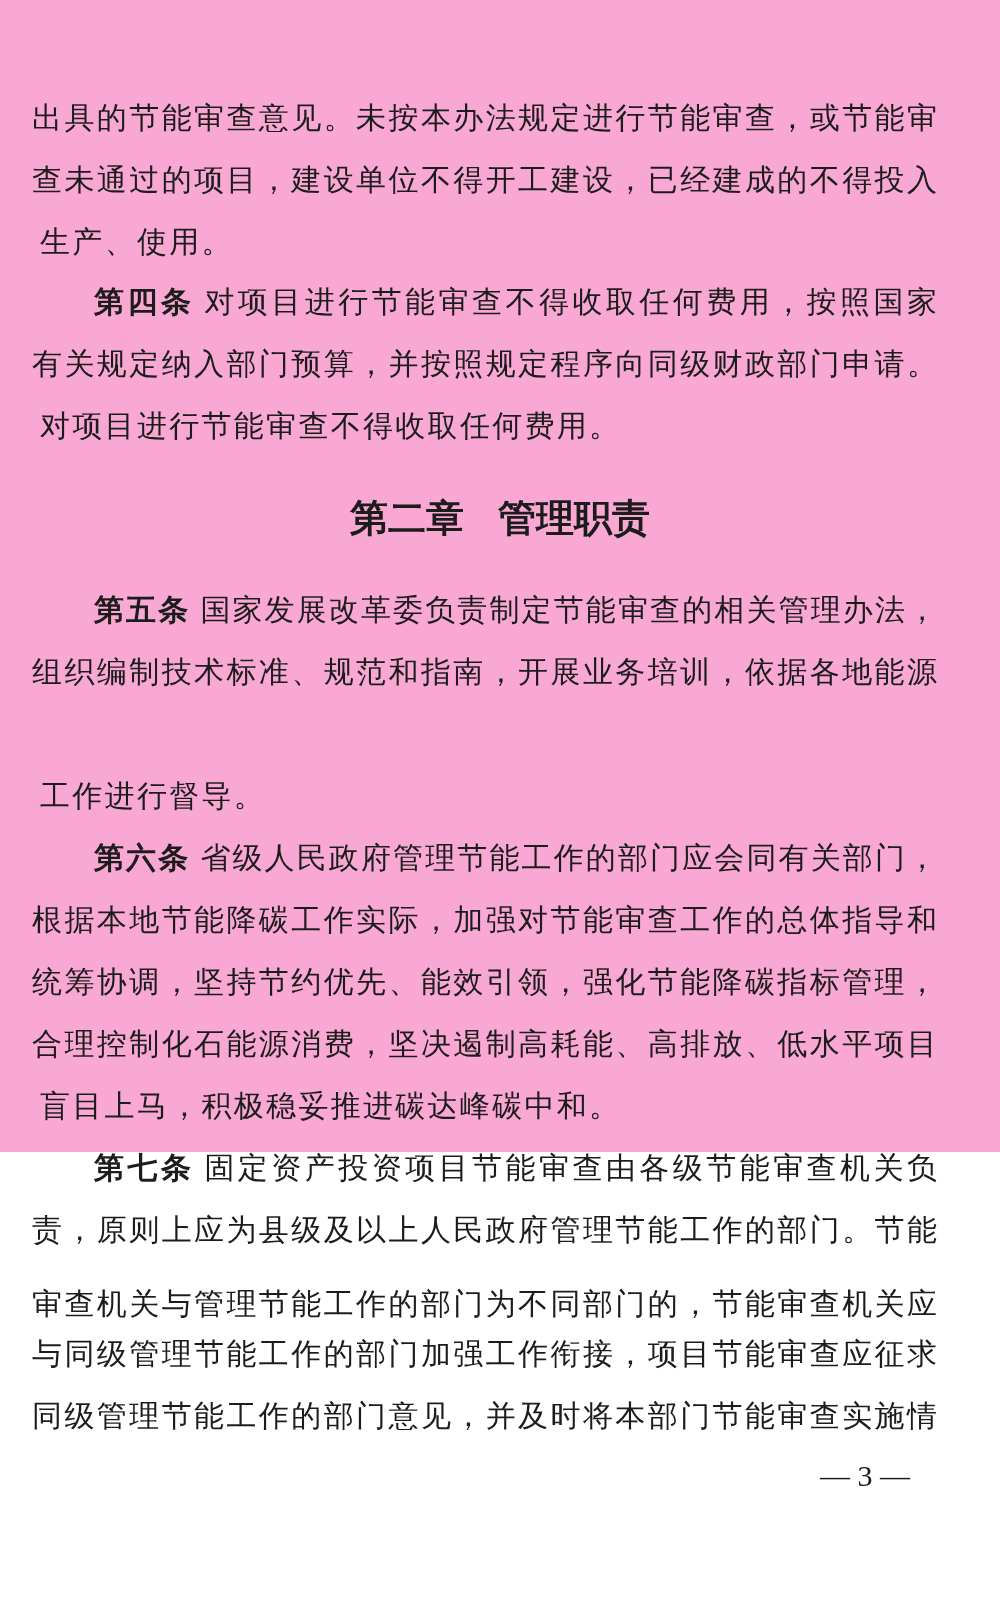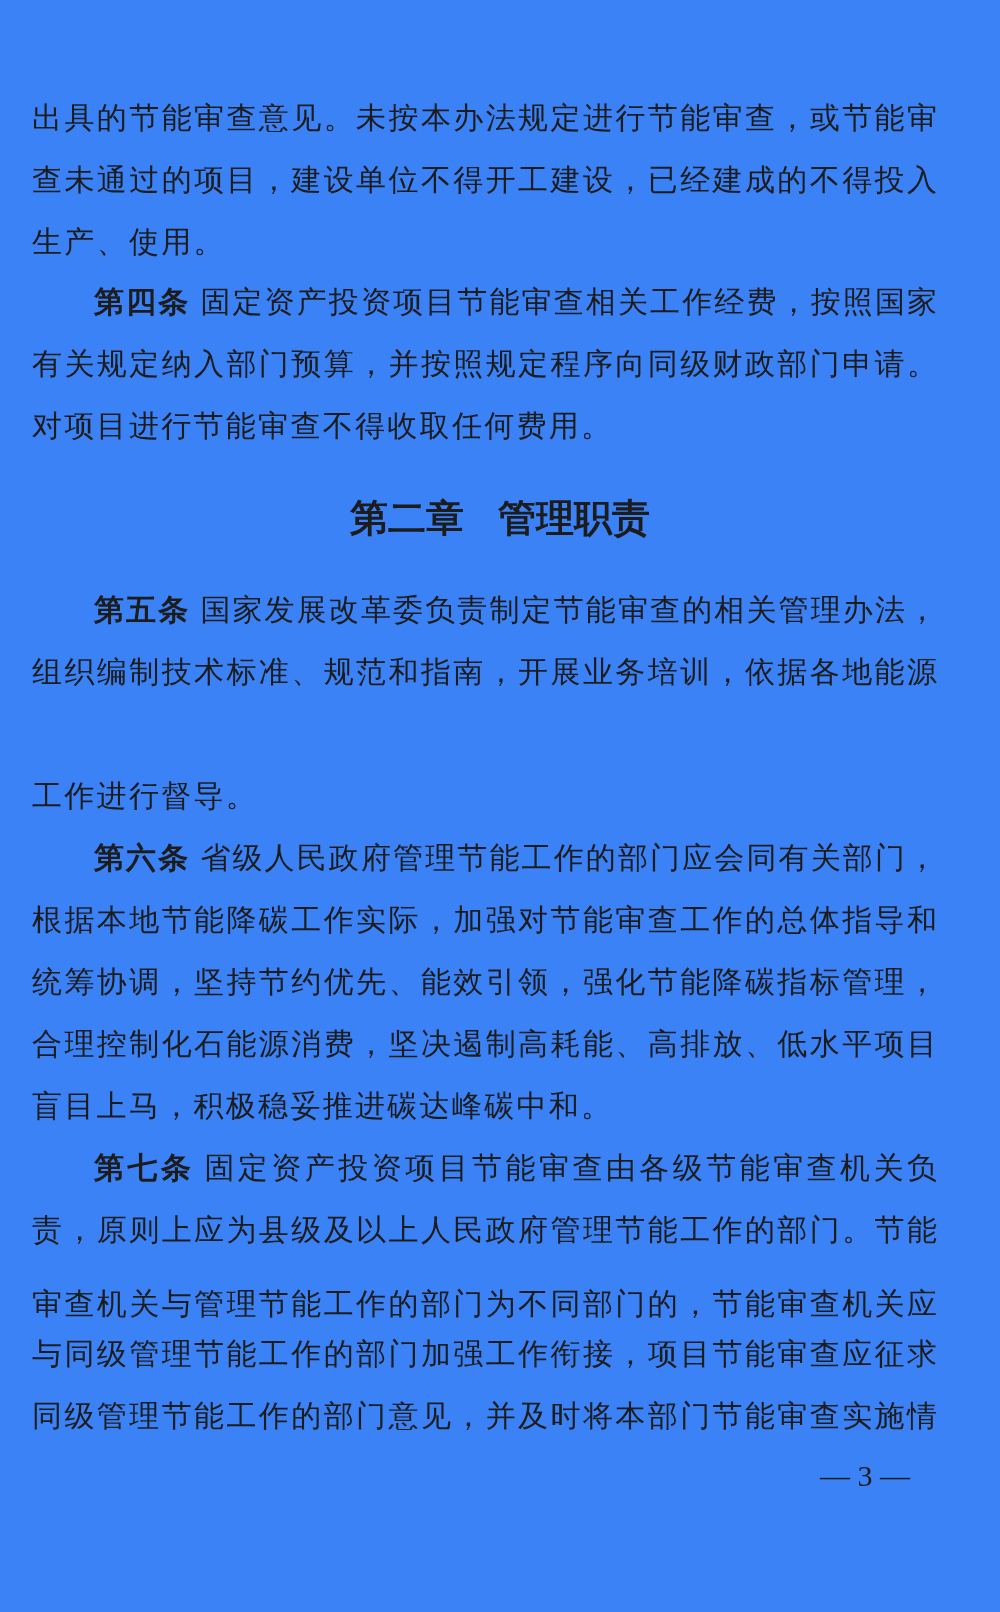--- a/index.html
+++ b/index.html
@@ -1,42 +1,42 @@
 <!DOCTYPE html>
 <html><head>
 <meta charset="utf-8">
 <style>
   html, body { margin: 0; padding: 0; background: #ffffff; }
   body { width: 1000px; height: 1612px; position: relative; overflow: hidden;
          font-family: "DejaVu Serif", "Liberation Serif", serif; color: #1c1c1c; }
-  .page { position: absolute; left: 0; top: 0; width: 1000px; height: 1612px; background: #3b82f6; }
+  .page { position: absolute; left: 0; top: 0; width: 1000px; height: 1152px; background: #f9a8d4; }
   .line { position: absolute; left: 32px; width: 905px; height: 40px; line-height: 40px;
           font-size: 30px; white-space: nowrap; overflow: visible; text-align: justify;
           text-align-last: justify; letter-spacing: 0; }
-  .line.last { text-align-last: left; letter-spacing: 2.3px; }
+  .line.last { text-align-last: left; letter-spacing: 2.3px; margin-left: 8px; }
   .line.indent { left: 94px; width: 843px; }
   .bold { font-family: Liberation Mono, monospace; font-weight: bold; margin-right: 10px; }
   .heading { position: absolute; left: 0; width: 1000px; top: 498px; text-align: center;
              font-family: "DejaVu Sans", "Liberation Sans", sans-serif; font-weight: bold;
              font-size: 38px; line-height: 40px; }
   .heading .gap { display: inline-block; width: 34px; }
   .pagenum { position: absolute; left: 820px; top: 1456px; font-size: 30px; line-height: 40px;
              font-family: "Liberation Serif", serif; }
 </style>
 </head>
 <body>
 
 <div class="page">
 
   <div class="line" style="top:98px">出具的节能审查意见。未按本办法规定进行节能审查，或节能审</div>
   <div class="line" style="top:160px">查未通过的项目，建设单位不得开工建设，已经建成的不得投入</div>
   <div class="line last" style="top:222px">生产、使用。</div>
 
   <div class="line indent" style="top:282px">
-    <span class="bold">第四条</span><span>固定资产投资项目节能审查相关工作经费，按照国家</span>
+    <span class="bold">第四条</span><span>对项目进行节能审查不得收取任何费用，按照国家</span>
   </div>
   <div class="line" style="top:344px">有关规定纳入部门预算，并按照规定程序向同级财政部门申请。</div>
   <div class="line last" style="top:406px">对项目进行节能审查不得收取任何费用。</div>
 
   <div class="heading">
     <span>第二章</span><span class="gap"></span><span>管理职责</span>
   </div>
 
   <div class="line indent" style="top:590px">
     <span class="bold">第五条</span><span>国家发展改革委负责制定节能审查的相关管理办法，</span>

